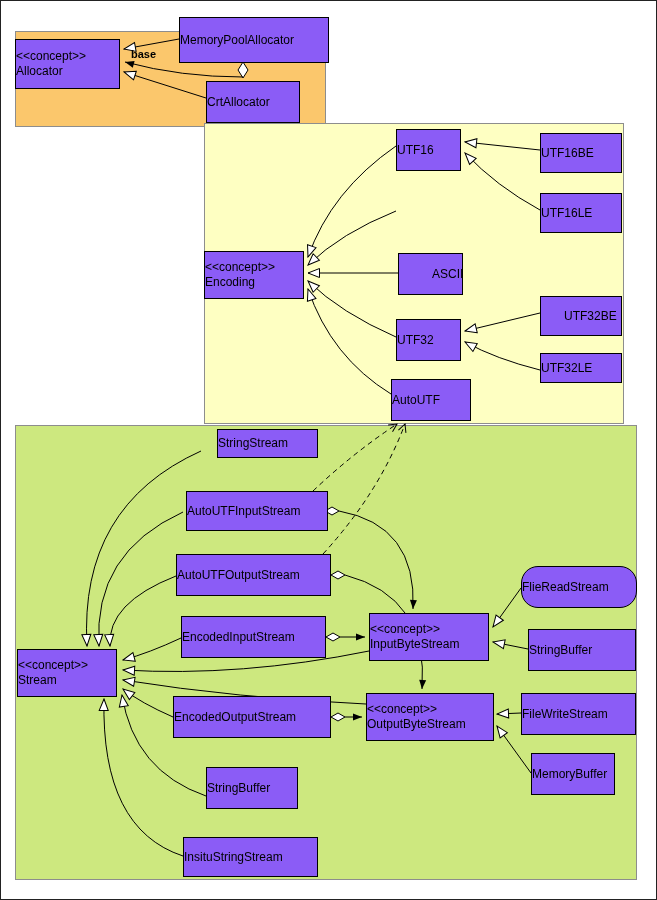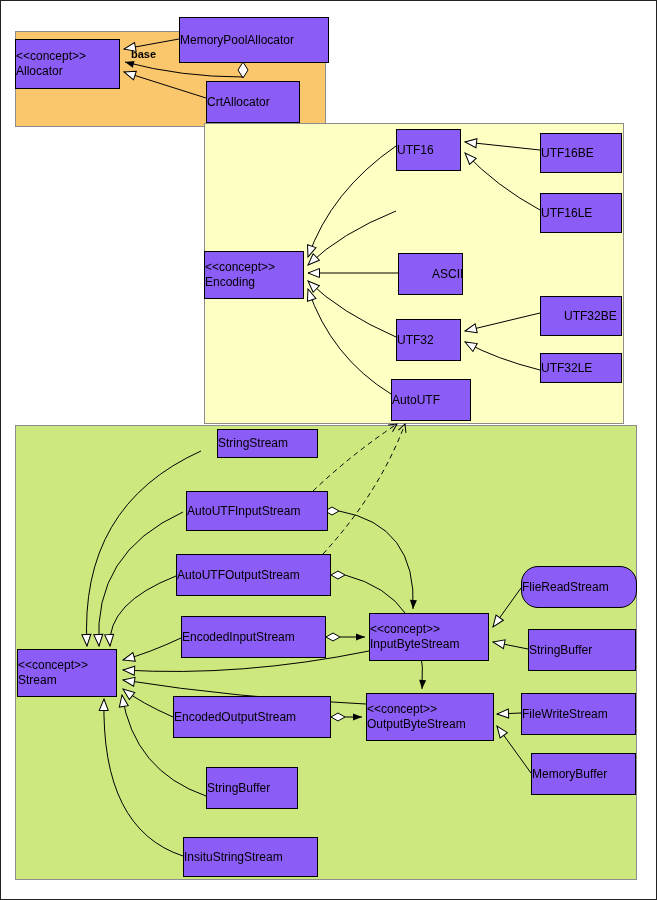--- a/index.html
+++ b/index.html
@@ -152,21 +152,21 @@
   <div class="node" style="left:365px; top:692px; width:128px; height:48px;">
     <span>&lt;&lt;concept&gt;&gt;</span>
     <span>OutputByteStream</span>
   </div>
   <div class="node" style="left:520px; top:692px; width:115px; height:42px;">
     <span>FileWriteStream</span>
   </div>
   <div class="node" style="left:172px; top:695px; width:158px; height:42px;">
     <span>EncodedOutputStream</span>
   </div>
-  <div class="node" style="left:530px; top:752px; width:105px; height:42px;">
+  <div class="node" style="left:530px; top:752px; width:84px; height:42px;">
     <span>MemoryBuffer</span>
   </div>
   <div class="node" style="left:205px; top:766px; width:92px; height:42px;">
     <span>StringBuffer</span>
   </div>
   <div class="node" style="left:182px; top:836px; width:135px; height:40px;">
     <span>InsituStringStream</span>
   </div>
 
 </div>

